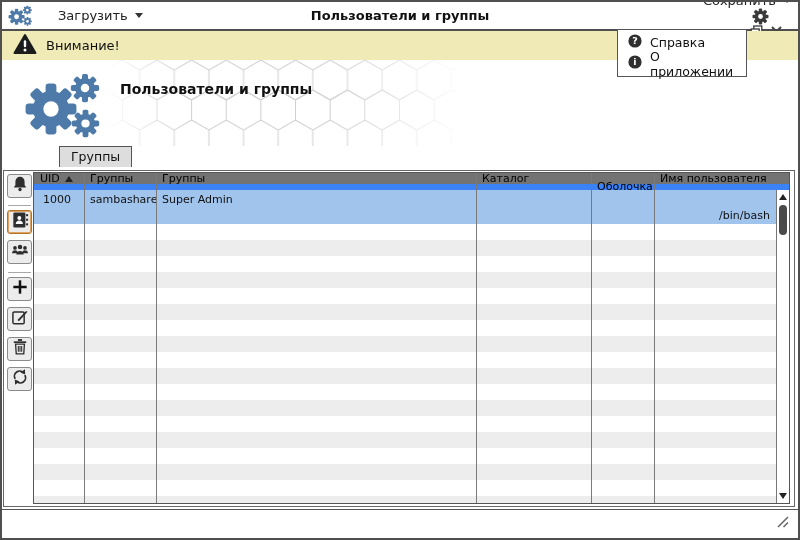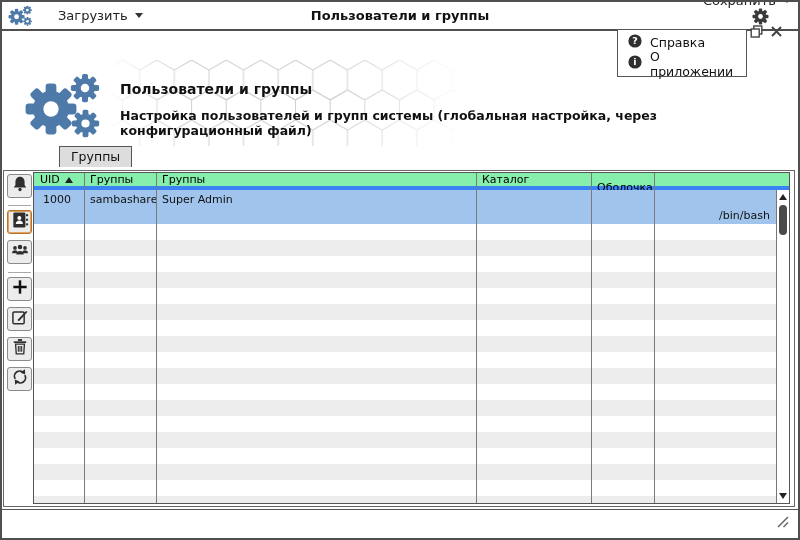--- a/index.html
+++ b/index.html
@@ -57,22 +57,22 @@
   .side { position:absolute; left:0; top:0; width:30px; bottom:0; }
   .side-btn {
     position:absolute; left:3px; width:25px; height:24px; background:#ececec;
     border:1px solid #8a8a8a; border-radius:3px; display:flex; align-items:center; justify-content:center;
   }
   .side-btn.active { border-color:#b5732c; box-shadow:inset 0 0 0 1px #dca45e; }
   .side-sep { position:absolute; left:4px; width:23px; height:1px; background:#a8a8a8; }
   
   .utable { position:absolute; left:29px; top:1px; right:4px; bottom:2px; border:1px solid #555; background:#fff; overflow:hidden; }
   .t-header {
-    position:absolute; top:0; left:0; right:0; height:17px; background:#86efac;
-    border-bottom:4px solid #3b82f6; display:flex; align-items:center; font-size:11px; color:#000;
+    position:absolute; top:0; left:0; right:0; height:17px; background:#737373;
+    border-bottom:6px solid #3b82f6; display:flex; align-items:center; font-size:11px; color:#000;
   }
   .hcell { display:flex; align-items:center; gap:5px; padding-left:6px; overflow:hidden; white-space:nowrap; }
   .sort-asc { width:0; height:0; border-left:4px solid transparent; border-right:4px solid transparent; border-bottom:6px solid #222; }
   .w-uid{width:50px;} .w-login{width:72px;} .w-groups{width:320px;} .w-dir{width:115px;} .w-shell{width:63px;margin-top:16px;} .w-name{flex:1;}
   .t-row-sel {
     position:absolute; top:17px; left:0; right:13px; height:34px; background:#a0c4ec;
     display:flex; font-size:11px; color:#111;
   }
   .dcell { padding:3px 5px 0 6px; overflow:hidden; }
   .dcell.groups { line-height:14px; padding-top:2px; }
@@ -152,20 +152,30 @@
         </span>
         <span>
           <svg width="13" height="13">
               <path d="M2 2 L11 11 M11 2 L2 11" stroke="#444" stroke-width="2"></path>
             </svg>
         </span>
       </div>
     </div>
   </div>
 
+  <div class="warnbar">
+    <span>
+      <svg width="24" height="22" viewBox="0 0 24 22">
+        <path d="M12 2 L22.5 20 H1.5 Z" fill="#1c1c1c" stroke="#1c1c1c" stroke-width="2" stroke-linejoin="round"></path>
+        <rect x="10.8" y="7.2" width="2.4" height="7" rx="1.2" fill="#fff"></rect>
+        <circle cx="12" cy="17" r="1.5" fill="#fff"></circle>
+      </svg>
+    </span>
+    <span>Внимание!</span>
+  </div>
 
   <div class="pageheader">
     <div class="hexwrap">
       <svg width="360" height="86">
         <defs>
           <pattern id="hexp" width="34.64" height="60" patternUnits="userSpaceOnUse">
             <g fill="none" stroke="#cfcfcf" stroke-width="1">
               <path d="M17.32 0 L34.64 10 V30 L17.32 40 L0 30 V10 Z"></path>
               <path d="M0 30 L17.32 40 V60"></path>
               <path d="M34.64 30 L17.32 40"></path>
@@ -176,21 +186,20 @@
       </svg>
       <div class="hexfade-l"></div>
       <div class="hexfade-r"></div>
     </div>
     <span class="app-logo-lg" style="color:#4d7aa8">
       <svg width="82" height="66" viewBox="0 0 82 66">
           <use href="#logo"></use>
         </svg>
     </span>
     <div class="ph-title">Пользователи и группы</div>
-    <div class="ph-sub">Настройка пользователей и групп системы (глобальная настройка, через конфигурационный файл)</div>
   </div>
 
   <div class="menu">
     <div class="menu-item">
       <span>
         <svg width="14" height="14">
             <circle cx="7" cy="7" r="6.6" fill="#2f2f2f"></circle>
             <text x="7" y="10.3" text-anchor="middle" font-size="9.5" font-weight="bold" fill="#fff" font-family="DejaVu Sans, sans-serif">?</text>
           </svg>
       </span>
@@ -289,20 +298,21 @@
     <div class="utable">
       <div class="t-header">
         <div class="hcell w-uid">
           <span>UID</span>
           <span class="sort-asc"></span>
         </div>
         <div class="hcell w-login">Группы</div>
         <div class="hcell w-groups">Группы</div>
         <div class="hcell w-dir">Каталог</div>
         <div class="hcell w-shell">Оболочка</div>
+        <div class="hcell w-name">Имя пользователя</div>
       </div>
 
       <div class="t-row-sel">
         <div class="dcell w-uid" style="padding-left:9px">1000</div>
         <div class="dcell w-login">sambashare</div>
         <div class="dcell w-name">Super Admin</div>
         <div class="dcell w-shell">/bin/bash</div>
       </div>
 
       <div class="t-stripes">

